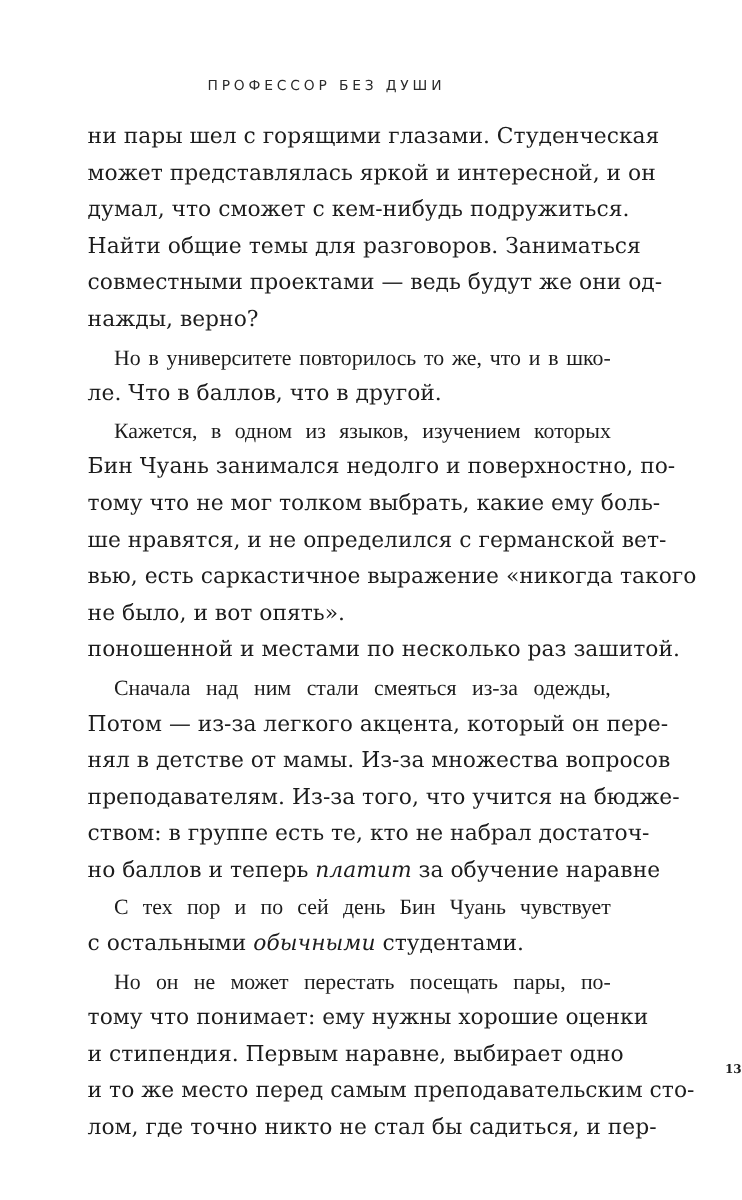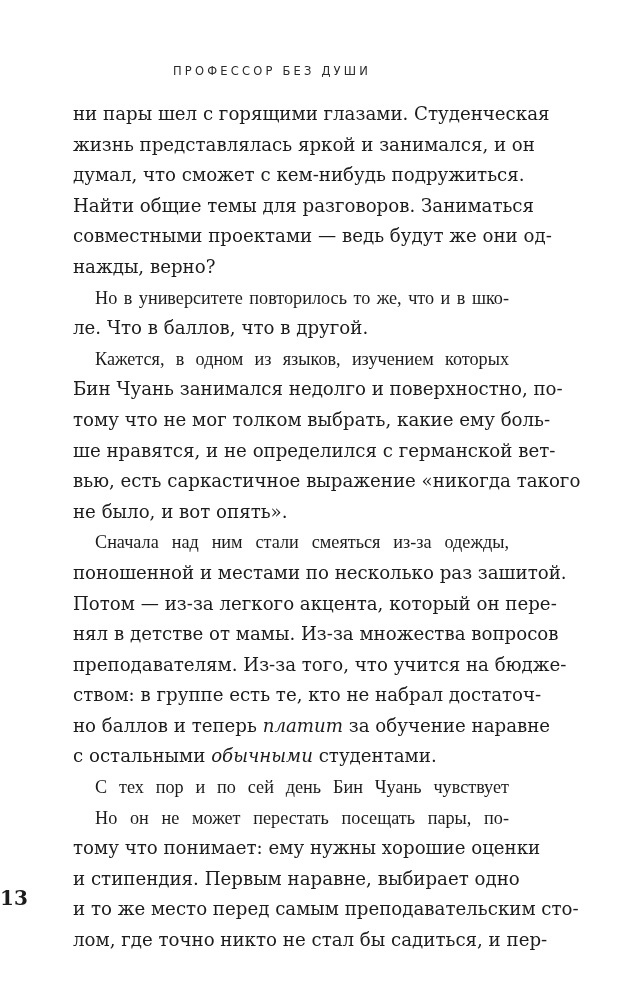--- a/index.html
+++ b/index.html
@@ -46,60 +46,60 @@
     }
     .line.indent {
       padding-left: 22px;
       font-family: Liberation Serif, serif;
     }
     .page-number {
       position: absolute;
       top: 886px;
       left: 0;
       width: 618px;
-      text-align: left;
+      text-align: right;
       font-family: "DejaVu Serif", serif;
       font-weight: bold;
-      font-size: 20px;
+      font-size: 10px;
       color: #1c1c1c;
     }
     em {
       font-style: italic;
       margin-top: 39px;
     }
   </style>
 </head>
 <body>
 
 <div class="running-header">ПРОФЕССОР БЕЗ ДУШИ</div>
 
 <div class="body-text">
   <span class="line">ни пары шел с горящими глазами. Студенческая</span>
-  <span class="line">жизнь представлялась яркой и занимался, и он</span>
+  <span class="line">может представлялась яркой и интересной, и он</span>
   <span class="line">думал, что сможет с кем-нибудь подружиться.</span>
   <span class="line">Найти общие темы для разговоров. Заниматься</span>
   <span class="line">совместными проектами — ведь будут же они од-</span>
   <span class="line last">нажды, верно?</span>
   <span class="line indent">Но в университете повторилось то же, что и в шко-</span>
   <span class="line last">ле. Что в баллов, что в другой.</span>
   <span class="line indent">Кажется, в одном из языков, изучением которых</span>
   <span class="line">Бин Чуань занимался недолго и поверхностно, по-</span>
   <span class="line">тому что не мог толком выбрать, какие ему боль-</span>
   <span class="line">ше нравятся, и не определился с германской вет-</span>
   <span class="line">вью, есть саркастичное выражение «никогда такого</span>
   <span class="line last">не было, и вот опять».</span>
+  <span class="line">поношенной и местами по несколько раз зашитой.</span>
   <span class="line indent">Сначала над ним стали смеяться из-за одежды,</span>
-  <span class="line">поношенной и местами по несколько раз зашитой.</span>
   <span class="line">Потом — из-за легкого акцента, который он пере-</span>
   <span class="line">нял в детстве от мамы. Из-за множества вопросов</span>
   <span class="line">преподавателям. Из-за того, что учится на бюдже-</span>
   <span class="line">ством: в группе есть те, кто не набрал достаточ-</span>
   <span class="line"><span>но баллов и теперь </span><em>платит</em><span> за обучение наравне</span></span>
+  <span class="line indent">С тех пор и по сей день Бин Чуань чувствует</span>
   <span class="line last"><span>с остальными </span><em>обычными</em><span> студентами.</span></span>
-  <span class="line indent">С тех пор и по сей день Бин Чуань чувствует</span>
   <span class="line indent">Но он не может перестать посещать пары, по-</span>
   <span class="line">тому что понимает: ему нужны хорошие оценки</span>
   <span class="line">и стипендия. Первым наравне, выбирает одно</span>
   <span class="line">и то же место перед самым преподавательским сто-</span>
   <span class="line">лом, где точно никто не стал бы садиться, и пер-</span>
 </div>
 
 <div class="page-number">13</div>
 
 </body></html>

